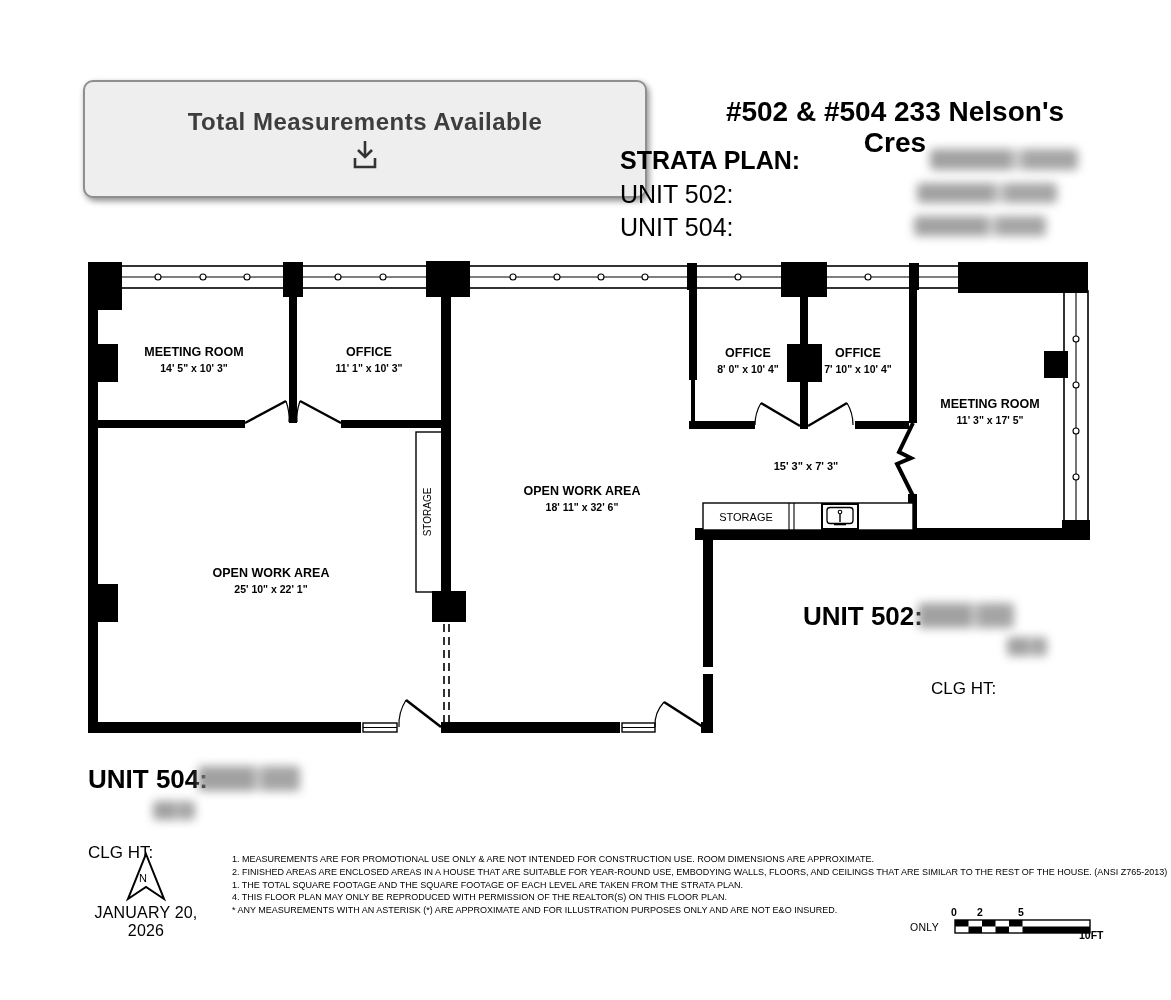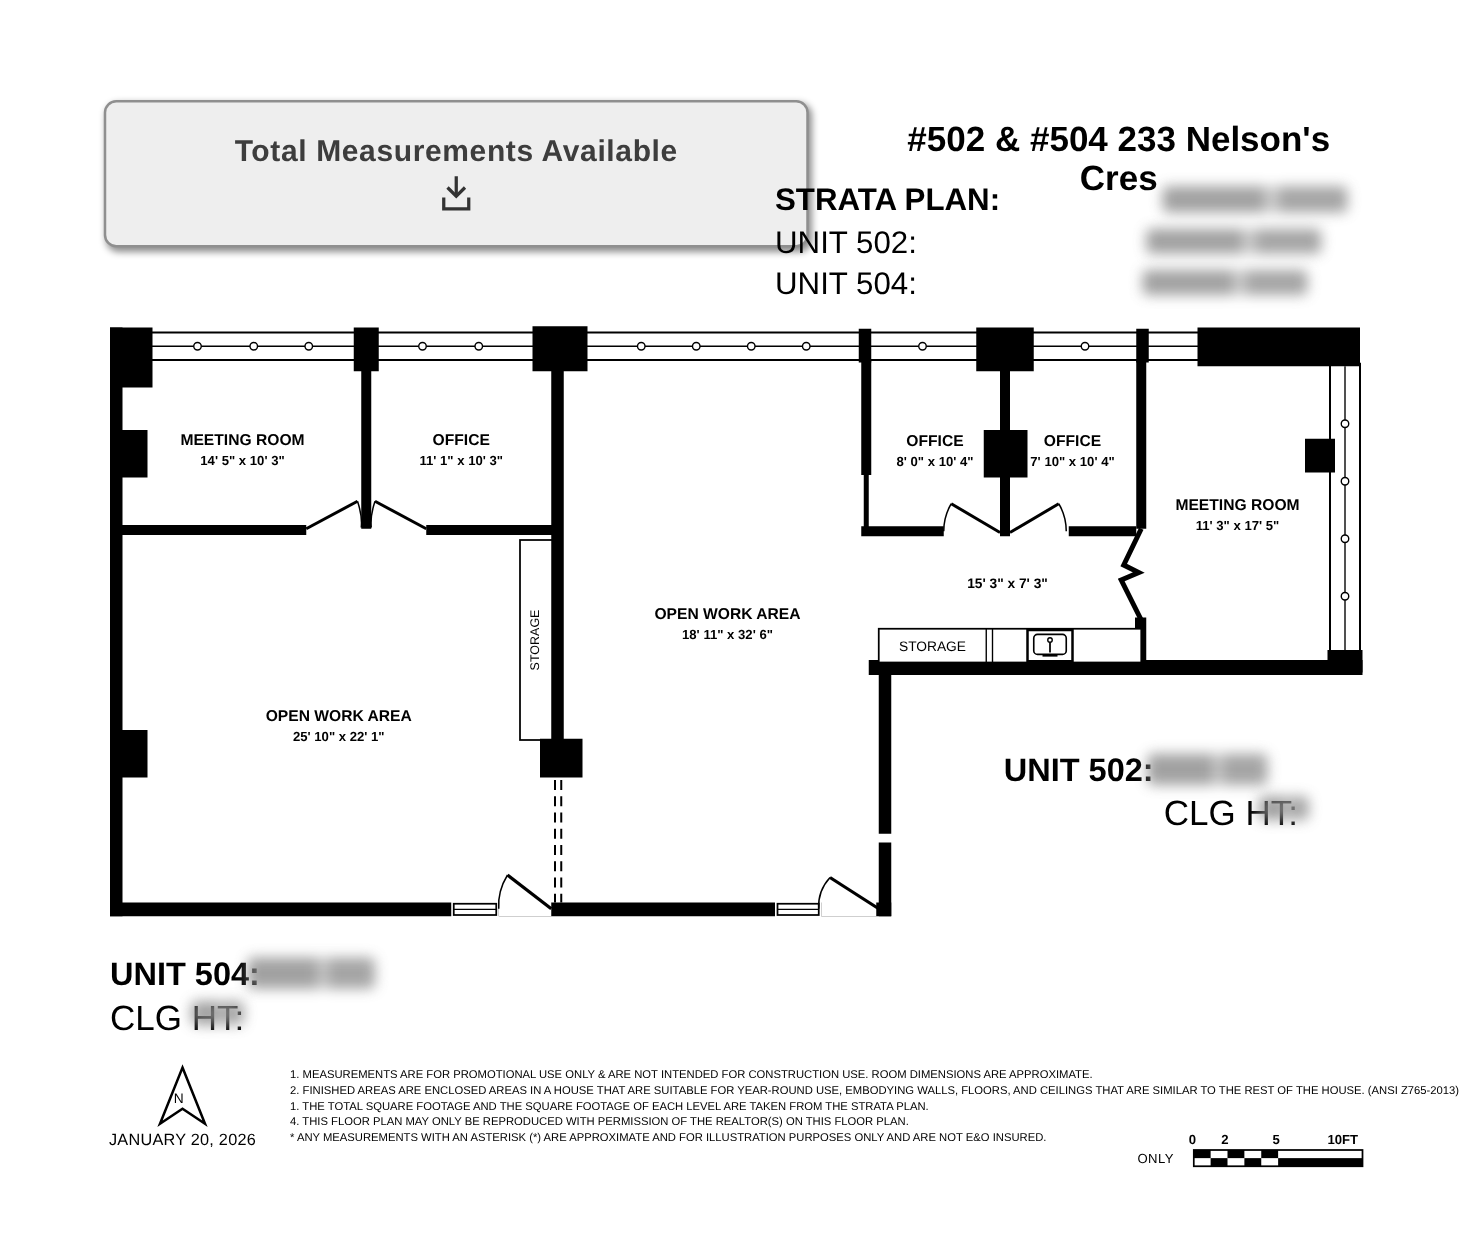--- a/index.html
+++ b/index.html
@@ -18,24 +18,24 @@
   .hdr{position:absolute;font-weight:bold;text-align:center;left:698px;width:394px;
        font-size:28px;line-height:31px;color:#000;margin-top:32px;}
   .row-label{position:absolute;white-space:nowrap;}
   .blur-blob{position:absolute;border-radius:4px;
              background:linear-gradient(90deg,#8a8a8a 0 55%,#bdbdbd 55% 63%,#8f8f8f 63% 100%);
              filter:blur(5px);opacity:.8;}
   
   #plan-svg{position:absolute;left:0;top:0;}
   
   .unit-lb{position:absolute;font-weight:bold;font-size:26px;white-space:nowrap;}
-  .clg-lb{position:absolute;font-size:28px;white-space:nowrap;}
+  .clg-lb{position:absolute;font-size:17px;white-space:nowrap;margin-top:44px;}
   
   .date-lb{position:absolute;left:86px;top:904px;width:120px;text-align:center;
-           font-size:13px;letter-spacing:.2px;}
+           font-size:16px;letter-spacing:.2px;}
   .discl{position:absolute;left:232px;top:853px;width:915px;font-size:9px;
          line-height:12.8px;letter-spacing:0px;white-space:nowrap;}
   .scale-lb{position:absolute;left:910px;top:921px;font-size:10.5px;letter-spacing:.3px;}
   .scale-ticks{position:absolute;left:949px;top:906px;width:146px;height:12px;font-size:10.5px;font-weight:bold;}
   .scale-ticks span{position:absolute;top:0;}
   .scale-bar{position:absolute;left:954px;top:919px;}
 </style>
 </head>
 <body>
 
@@ -214,21 +214,21 @@
     <div>1. THE TOTAL SQUARE FOOTAGE AND THE SQUARE FOOTAGE OF EACH LEVEL ARE TAKEN FROM THE STRATA PLAN.</div>
     <div>4. THIS FLOOR PLAN MAY ONLY BE REPRODUCED WITH PERMISSION OF THE REALTOR(S) ON THIS FLOOR PLAN.</div>
     <div>* ANY MEASUREMENTS WITH AN ASTERISK (*) ARE APPROXIMATE AND FOR ILLUSTRATION PURPOSES ONLY AND ARE NOT E&amp;O INSURED.</div>
   </div>
 
   <div class="scale-lb">ONLY</div>
   <div class="scale-ticks">
     <span style="left:2px;">0</span>
     <span style="left:28px;">2</span>
     <span style="left:69px;">5</span>
-    <span style="left:113px;">10FT</span>
+    <span style="left:130px;margin-top:23px;">10FT</span>
   </div>
   <svg class="scale-bar" width="138" height="16" viewBox="0 0 138 16">
     <rect x="1" y="1" width="135" height="13" fill="#fff" stroke="#000" stroke-width="1.4"></rect>
 
     <rect x="1" y="1" width="13.5" height="6.5" fill="#000"></rect>
     <rect x="28" y="1" width="13.5" height="6.5" fill="#000"></rect>
     <rect x="55" y="1" width="13.5" height="6.5" fill="#000"></rect>
 
     <rect x="14.5" y="7.5" width="13.5" height="6.5" fill="#000"></rect>
     <rect x="41.5" y="7.5" width="13.5" height="6.5" fill="#000"></rect>

